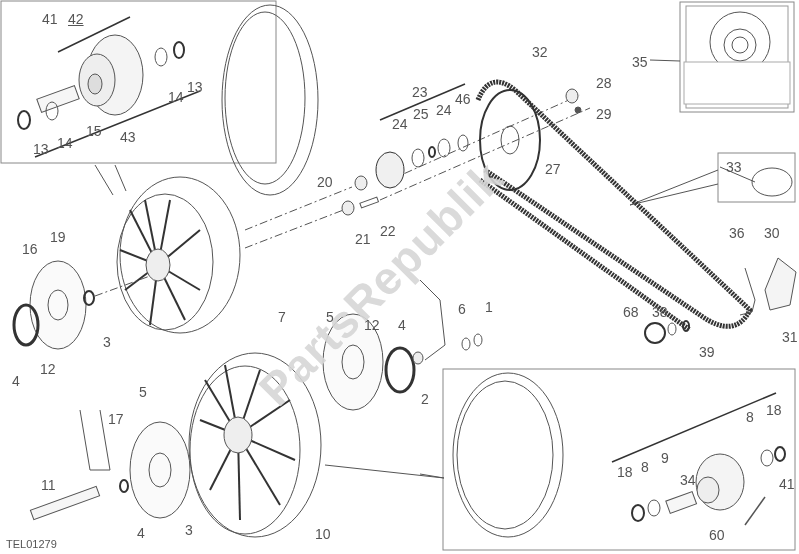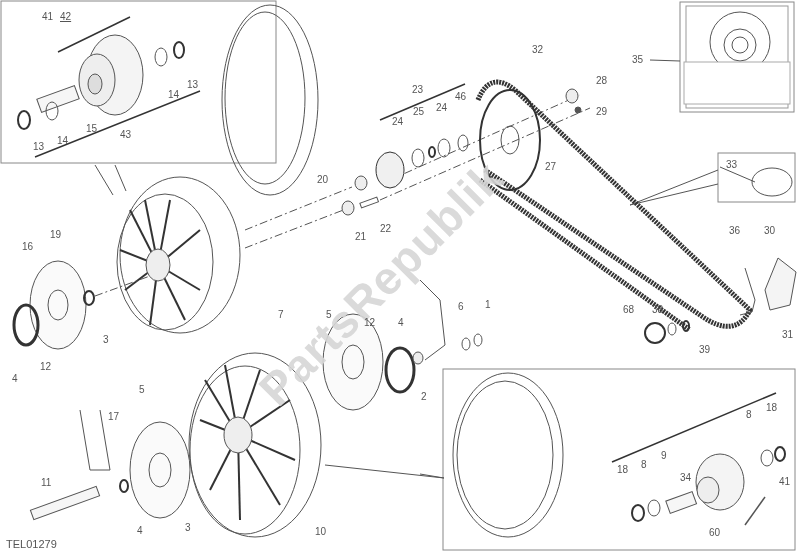--- a/index.html
+++ b/index.html
@@ -1,19 +1,19 @@
 <!DOCTYPE html>
 <html><head>
 <meta charset="utf-8">
 <style>
   html, body { margin:0; padding:0; background:#ffffff; }
   body { width:799px; height:554px; position:relative; overflow:hidden;
          font-family:"Liberation Sans", sans-serif; color:#555; }
   .canvas { position:absolute; left:0; top:0; width:799px; height:554px; }
-  .lbl { position:absolute; font-size:10px; color:#555; line-height:1; white-space:nowrap; }
+  .lbl { position:absolute; font-size:14px; color:#555; line-height:1; white-space:nowrap; }
   .watermark { position:absolute; font-size:46px; font-weight:bold; color:#d6d6d6;
                transform:rotate(-45deg); transform-origin:left top; letter-spacing:1px;
                left:248px; top:378px; white-space:nowrap; opacity:0.9; }
   .code { position:absolute; left:6px; top:538px; font-size:11px; color:#555; }
   svg { position:absolute; left:0; top:0; }
 </style>
 </head>
 <body>
 
 <div class="canvas">
@@ -146,21 +146,21 @@
       <line x1="745" y1="525" x2="765" y2="497" stroke-width="1.5"></line>
       <line x1="420" y1="474" x2="444" y2="478"></line>
       <line x1="325" y1="465" x2="444" y2="478"></line>
     </g>
   </svg>
 
   <div class="watermark">PartsRepublik</div>
 
   <div id="callouts">
       <div class="lbl" style="left: 42px; top: 12px;">41</div>
-      <div class="lbl" style="left: 60px; top: 12px; text-decoration: underline;">42</div>
+      <div class="lbl" style="left: 68px; top: 12px; text-decoration: underline;">42</div>
       <div class="lbl" style="left: 187px; top: 80px;">13</div>
       <div class="lbl" style="left: 168px; top: 90px;">14</div>
       <div class="lbl" style="left: 86px; top: 124px;">15</div>
       <div class="lbl" style="left: 120px; top: 130px;">43</div>
       <div class="lbl" style="left: 57px; top: 136px;">14</div>
       <div class="lbl" style="left: 33px; top: 142px;">13</div>
       <div class="lbl" style="left: 532px; top: 45px;">32</div>
       <div class="lbl" style="left: 596px; top: 76px;">28</div>
       <div class="lbl" style="left: 596px; top: 107px;">29</div>
       <div class="lbl" style="left: 632px; top: 55px;">35</div>

